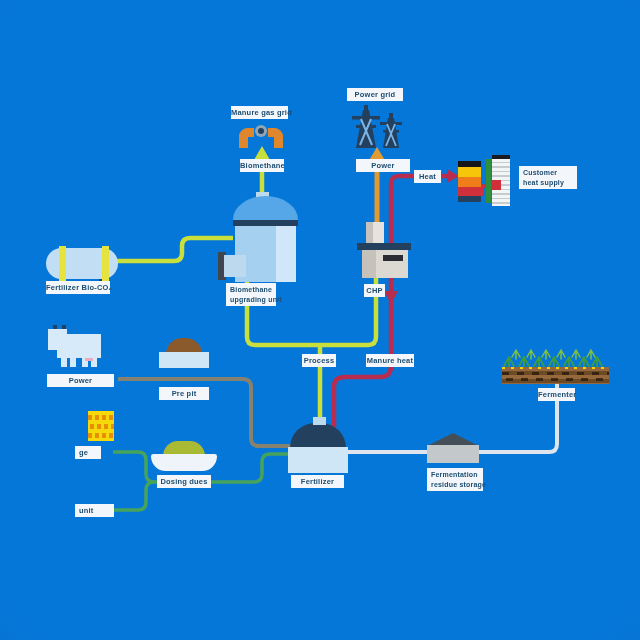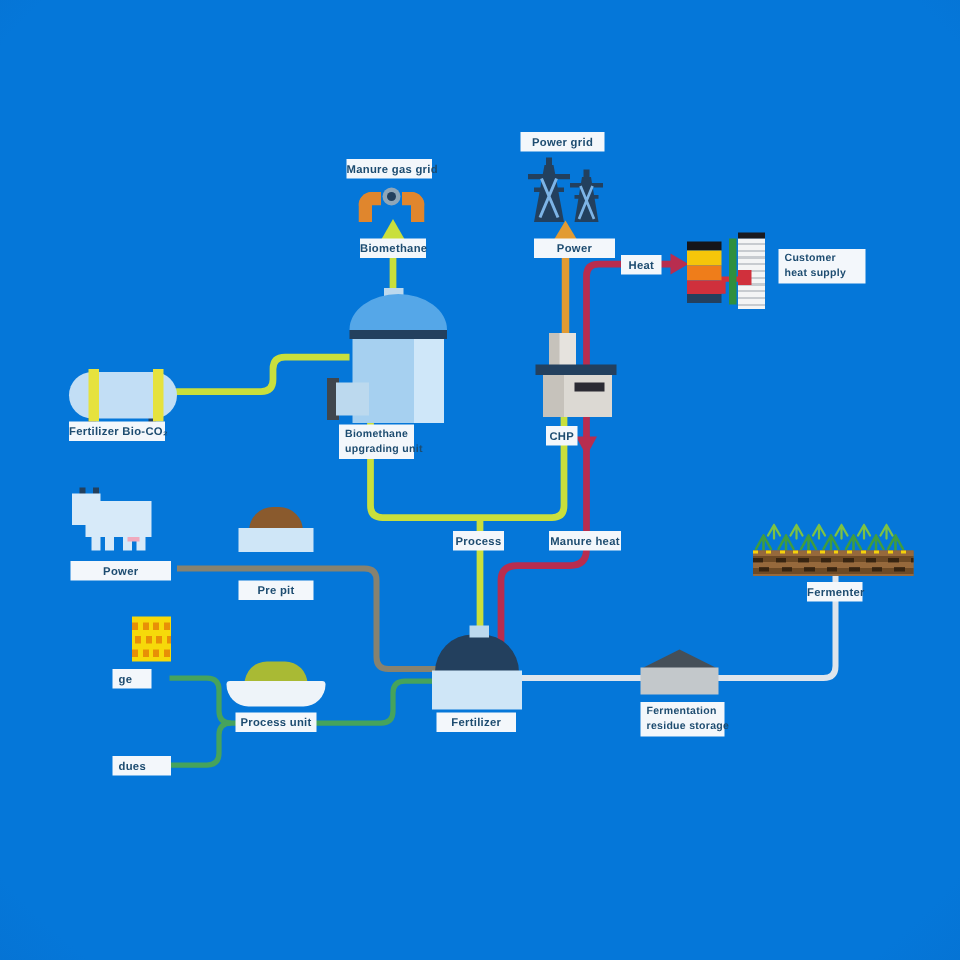--- a/index.html
+++ b/index.html
@@ -216,22 +216,22 @@
   <div class="lbl" style="left:414px;top:170px;width:27px;">Heat</div>
   <div class="lbl two" style="left:519px;top:166px;width:58px;">
     <span>Customer</span><br>
     <span>heat supply</span>
   </div>
   <div class="lbl" style="left:366px;top:354px;width:48px;">Manure heat</div>
   <div class="lbl" style="left:302px;top:354px;width:34px;">Process</div>
   <div class="lbl" style="left:47px;top:374px;width:67px;">Power</div>
   <div class="lbl" style="left:159px;top:387px;width:50px;">Pre pit</div>
   <div class="lbl clip" style="left:75px;top:446px;width:26px;">ge</div>
-  <div class="lbl clip" style="left:75px;top:504px;width:39px;">dues</div>
-  <div class="lbl" style="left:157px;top:475px;width:54px;">Process unit</div>
+  <div class="lbl clip" style="left:75px;top:504px;width:39px;">unit</div>
+  <div class="lbl" style="left:157px;top:475px;width:54px;">Dosing dues</div>
   <div class="lbl" style="left:291px;top:475px;width:53px;">Fertilizer</div>
   <div class="lbl two" style="left:427px;top:468px;width:56px;">
     <span>Fermentation</span><br>
     <span>residue storage</span>
   </div>
   <div class="lbl" style="left:538px;top:388px;width:37px;">Fermenter</div>
 
 </div>
 
 </body></html>

